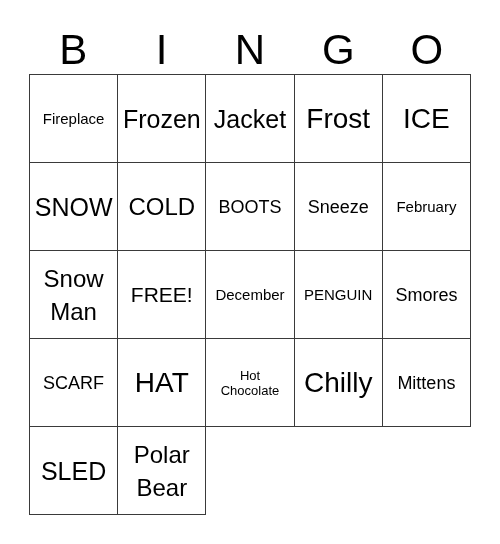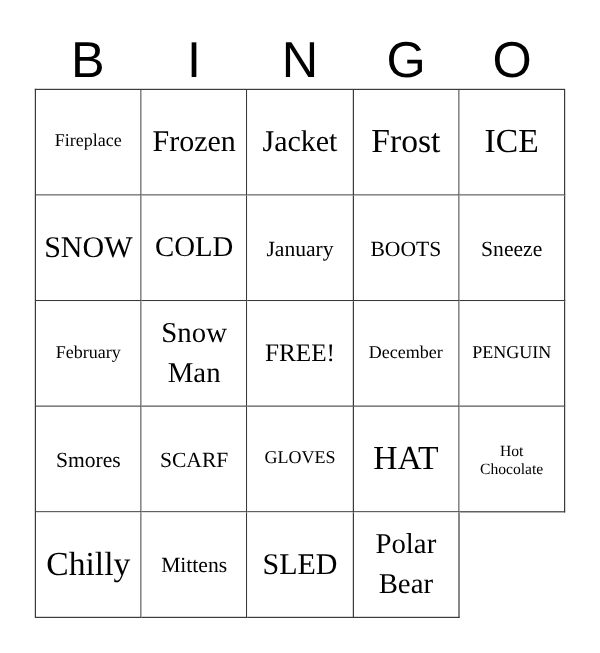--- a/index.html
+++ b/index.html
@@ -73,21 +73,20 @@
     overflow: hidden;
     background: #ffffff;
   }
   .cell-text {
     display: block;
     width: 100%;
     text-align: center;
     color: #000000;
     font-weight: 400;
     white-space: pre-line;
-    font-family: Liberation Serif, serif;
   }
 
   
   .sz-xs   { font-size: 13px; line-height: 15px; }
   .sz-s    { font-size: 15px; line-height: 17px; }
   .sz-m    { font-size: 18px; line-height: 20px; }
   .sz-l    { font-size: 21px; line-height: 23px; }
   .sz-xl   { font-size: 25px; line-height: 28px; text-align: center; }
   .sz-xxl  { font-size: 24px; line-height: 33px; }
   .sz-huge { font-size: 28px; line-height: 36px; }
@@ -121,23 +120,20 @@
       <div class="cell">
         <span class="cell-text sz-huge">ICE</span>
       </div>
       <div class="cell">
         <span class="cell-text sz-xl">SNOW</span>
       </div>
       <div class="cell">
         <span class="cell-text sz-xxl">COLD</span>
       </div>
       <div class="cell">
-        <span class="cell-text sz-m">January</span>
-      </div>
-      <div class="cell">
         <span class="cell-text sz-m">BOOTS</span>
       </div>
       <div class="cell">
         <span class="cell-text sz-m">Sneeze</span>
       </div>
       <div class="cell">
         <span class="cell-text sz-s">February</span>
       </div>
       <div class="cell">
         <span class="cell-text sz-xxl">Snow
@@ -152,23 +148,20 @@
       <div class="cell">
         <span class="cell-text sz-s">PENGUIN</span>
       </div>
       <div class="cell">
         <span class="cell-text sz-m">Smores</span>
       </div>
       <div class="cell">
         <span class="cell-text sz-m">SCARF</span>
       </div>
       <div class="cell">
-        <span class="cell-text sz-s">GLOVES</span>
-      </div>
-      <div class="cell">
         <span class="cell-text sz-huge">HAT</span>
       </div>
       <div class="cell">
         <span class="cell-text sz-xs">Hot
 Chocolate</span>
       </div>
       <div class="cell">
         <span class="cell-text sz-huge">Chilly</span>
       </div>
       <div class="cell">

